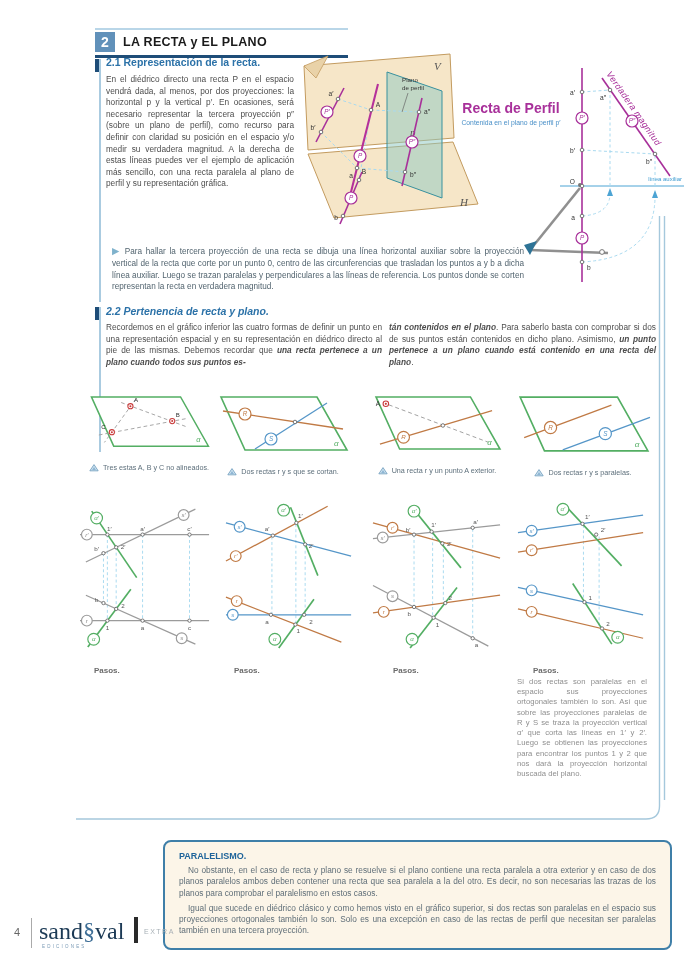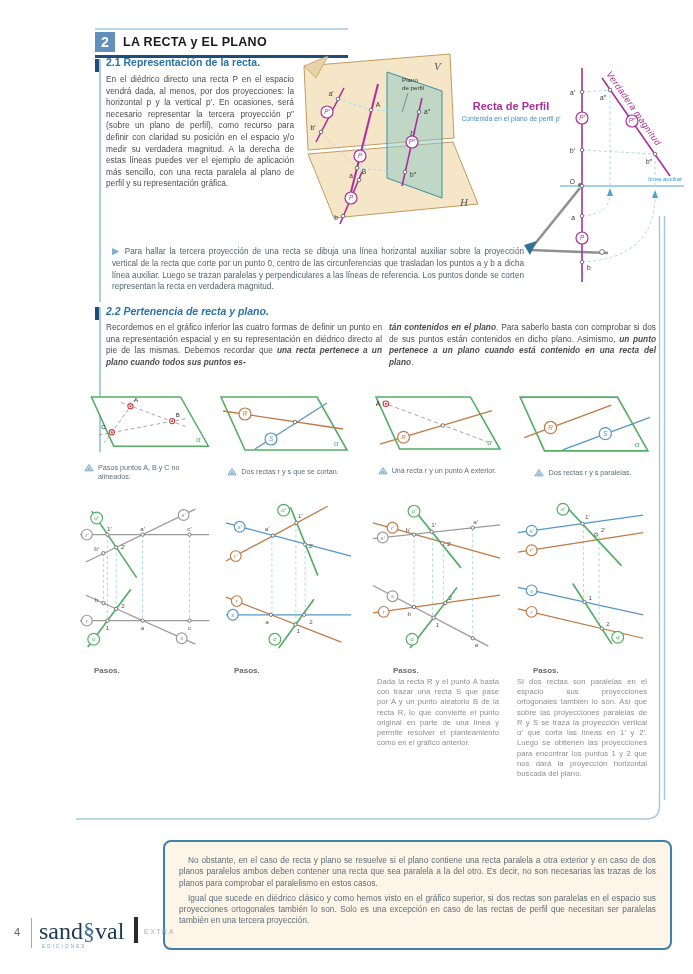--- a/index.html
+++ b/index.html
@@ -20,21 +20,21 @@
         font-size:14px;display:flex;align-items:center;justify-content:center;}
   .htitle{font-size:12.5px;font-weight:bold;color:#1a1a1a;letter-spacing:.3px;}
 
   .shead{font-size:10.5px;font-weight:bold;color:#2c72a8;}
   .body{font-size:8.3px;color:#4d4d4d;text-align:justify;line-height:1.4;}
   .emph{font-weight:bold;font-style:italic;}
 
   .note-text{font-size:8.2px;color:#52646f;text-align:justify;line-height:1.44;}
   .note-icon{color:#7fb2cc;font-size:9.5px;padding-right:4px;}
 
-  .rp-title{font-size:11px;font-weight:bold;color:#a8309a;text-align:center;}
+  .rp-title{font-size:14px;font-weight:bold;color:#a8309a;text-align:center;}
   .rp-sub{font-size:6.8px;color:#4a90c8;line-height:1.35;margin-top:2px;text-align:center;}
 
   .cap{display:flex;align-items:flex-start;justify-content:center;gap:4px;
        margin-top:8px;font-size:7.2px;color:#5d6f7b;}
   .ptitle{font-size:8px;font-weight:bold;color:#6b6b6b;margin-left:16px;}
   .ptext{font-size:7.7px;color:#8f8f8f;text-align:justify;line-height:1.33;margin-top:2px;}
 
   .pbox{box-sizing:border-box;border:2px solid #3f7fa8;border-radius:8px;
         background:#fcf5e8;padding:9px 14px;}
   .pbox-title{font-size:9px;font-weight:bold;color:#1f649a;}
@@ -253,21 +253,21 @@
       <text class="sld" x="56" y="10">A</text>
       <text class="sld" x="101" y="26">B</text>
       <text class="sld" x="21" y="39">C</text>
       <text class="alpha-label" x="121" y="53">α</text>
     </svg>
     <div class="cap">
       <svg width="10" height="9" viewBox="0 0 12 10">
         <polygon points="1,9 6,1.5 11,9" fill="#cfe3f0" stroke="#6f9cbd" stroke-width="1" stroke-linejoin="round"></polygon>
         <polygon points="3.6,8 6,4.4 8.4,8" fill="#8fb6d4"></polygon>
       </svg>
-      <span>Pasos puntos A, B y C no alineados.</span>
+      <span>Tres estas A, B y C no alineados.</span>
     </div>
   </div>
 
   <div class="abs" style="left:213px;top:393px;width:140px;">
     <svg width="140" height="62" viewBox="0 0 140 62">
       <polygon class="plane" points="8,4 104,4 134,57 32,57"></polygon>
       <line class="oline" x1="10" y1="18" x2="130" y2="36"></line>
       <line class="bline" x1="114" y1="10" x2="42" y2="56"></line>
       <circle class="pm" cx="82" cy="29" r="1.8"></circle>
       <g class="cl o" transform="translate(32,21)">
@@ -550,28 +550,28 @@
   </svg>
 
   <div class="abs" style="left:78px;top:666px;width:124px;">
     <div class="ptitle">Pasos.</div>
   </div>
   <div class="abs" style="left:218px;top:666px;width:128px;">
     <div class="ptitle">Pasos.</div>
   </div>
   <div class="abs" style="left:377px;top:666px;width:122px;">
     <div class="ptitle">Pasos.</div>
-    <div class="ptext">Dada la recta R y el punto A basta con trazar una recta S que pase por A y un punto aleatorio B de la recta R, lo que convierte el punto original en parte de una línea y permite resolver el planteamiento como en el gráfico anterior.</div>
   </div>
   <div class="abs" style="left:517px;top:666px;width:130px;">
     <div class="ptitle">Pasos.</div>
     <div class="ptext">Si dos rectas son paralelas en el espacio sus proyecciones ortogonales también lo son. Así que sobre las proyecciones paralelas de R y S se traza la proyección vertical α′ que corta las líneas en 1′ y 2′. Luego se obtienen las proyecciones para encontrar los puntos 1 y 2 que nos dará la proyección horizontal buscada del plano.</div>
   </div>
 
   <div class="abs pbox" style="left:163px;top:840px;width:509px;min-height:110px;">
+    <div class="pbox-title">PARALELISMO.</div>
     <p class="pp">No obstante, en el caso de recta y plano se resuelve si el plano contiene una recta paralela a otra exterior y en caso de dos planos paralelos ambos deben contener una recta que sea paralela a la del otro. Es decir, no son necesarias las trazas de los planos para comprobar el paralelismo en estos casos.</p>
     <p class="pp">Igual que sucede en diédrico clásico y como hemos visto en el gráfico superior, si dos rectas son paralelas en el espacio sus proyecciones ortogonales también lo son. Solo es una excepción en caso de las rectas de perfil que necesitan ser paralelas también en una tercera proyección.</p>
   </div>
 
   <div class="abs pgnum" style="left:14px;top:926px;">4</div>
   <div class="abs fdiv" style="left:31px;top:918px;"></div>
   <div class="abs" style="left:39px;top:919px;">
     <div class="brand"><span>sand</span><span class="glyph">§</span><span>val</span></div>
     <div class="ediciones">EDICIONES</div>
   </div>

